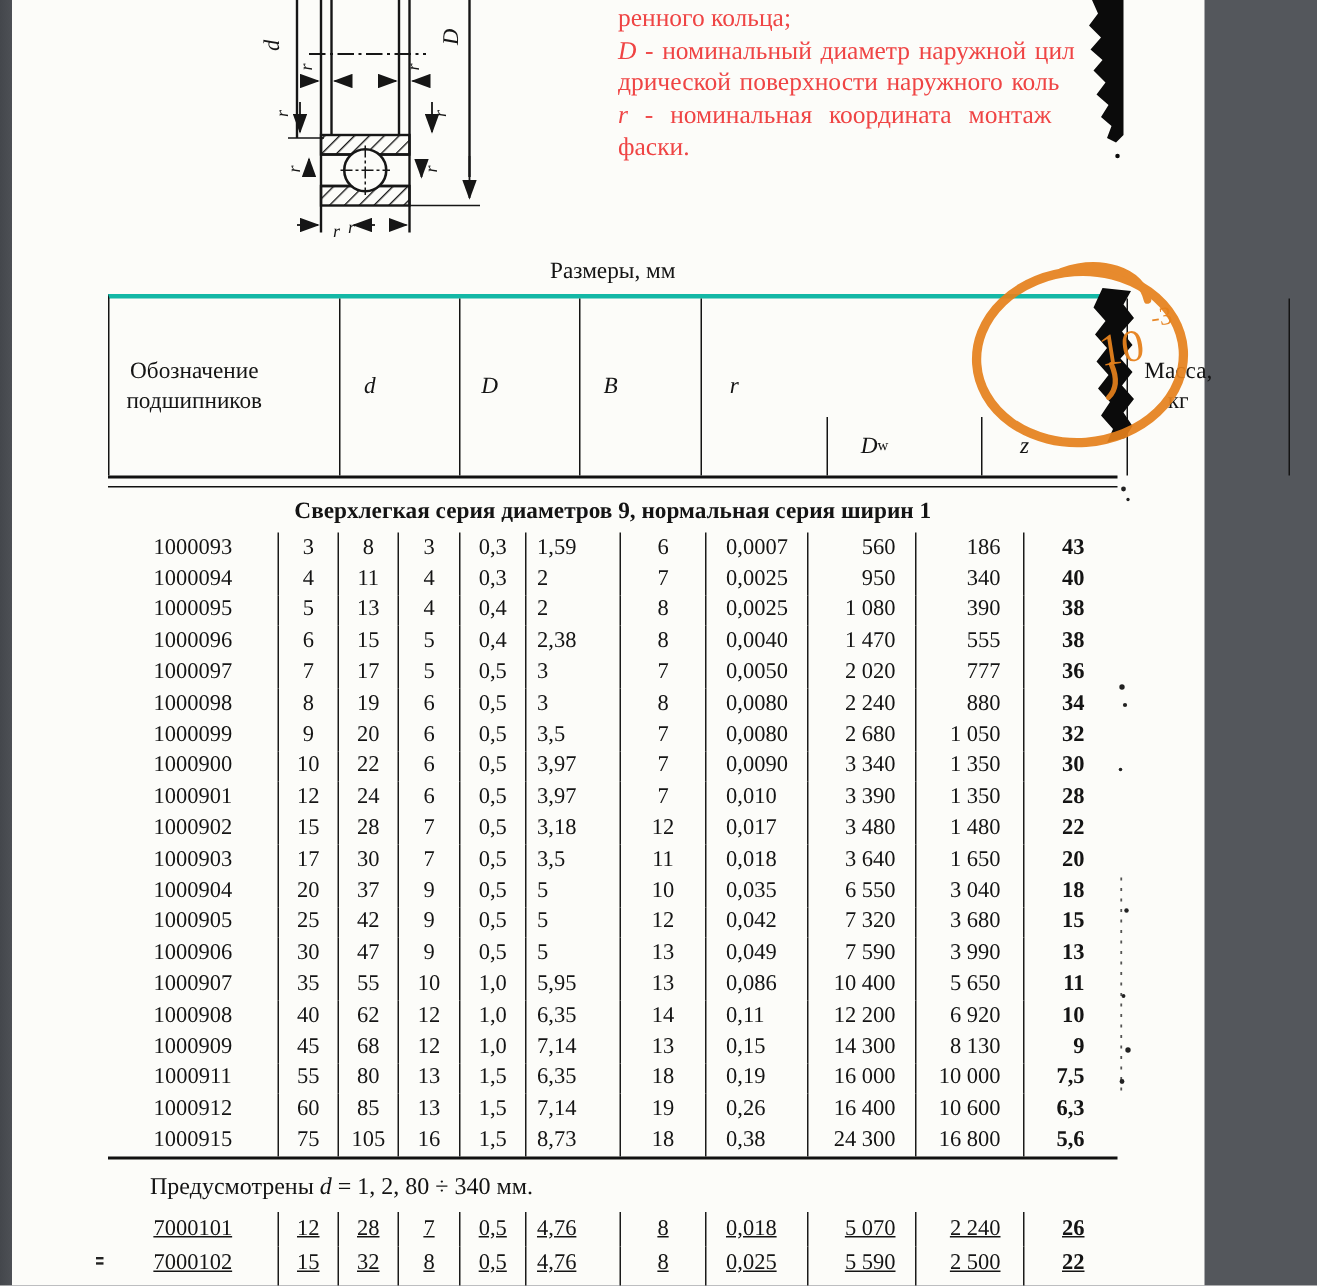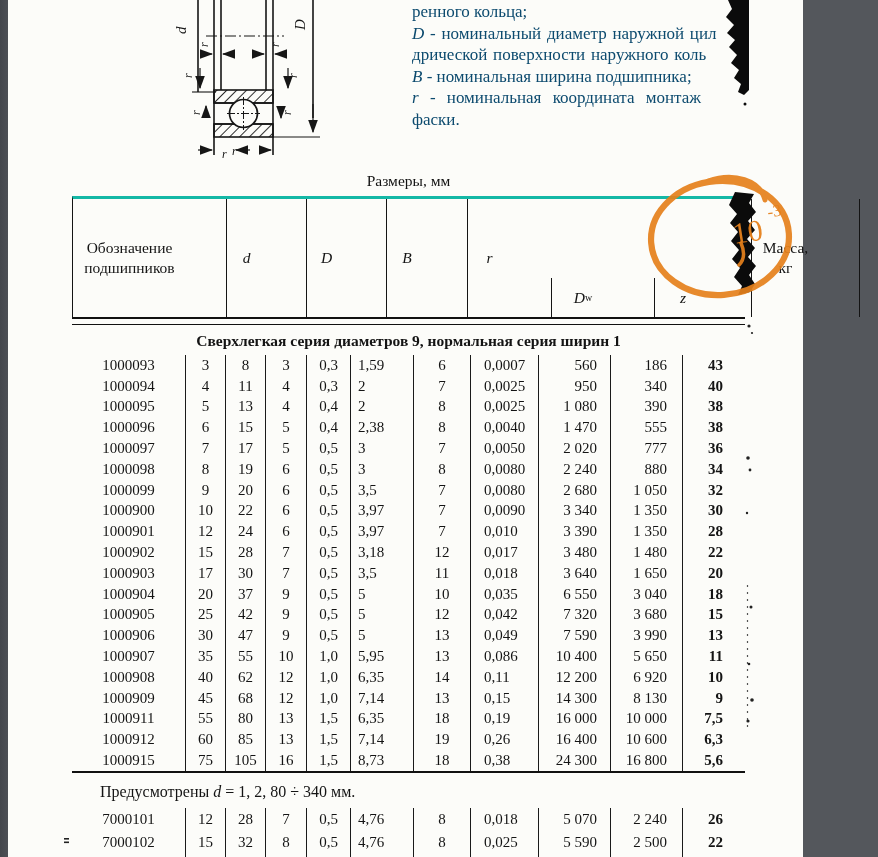--- a/index.html
+++ b/index.html
@@ -1,21 +1,21 @@
 <!DOCTYPE html>
 <html><head>
 <meta charset="utf-8">
 <style>
   html,body{margin:0;padding:0;}
   body{font-family:"Liberation Serif","DejaVu Serif",serif;}
   .screen{position:relative;width:878px;height:857px;overflow:hidden;
     background:linear-gradient(90deg,#44474c 0px,#4d5055 8px,#54575c 9px);}
   .page{position:absolute;left:8px;top:0;width:795px;height:857px;background:#fcfcf9;color:#141414;}
   
-  .intro{position:absolute;left:404px;top:1px;width:330px;font-size:17px;line-height:21.6px;color:#0c4a6e;}
+  .intro{position:absolute;left:404px;top:1px;width:330px;font-size:17px;line-height:21.6px;color:#ef4444;}
   .intro .ln{white-space:nowrap;}
   .intro .ws1{word-spacing:1.5px;}
   .intro .ws2{word-spacing:7px;}
   .intro i{font-style:italic;}
   
   .diagram{position:absolute;left:140px;top:0;}
   
   .sizes{position:absolute;left:64px;top:172px;width:673px;text-align:center;font-size:15.5px;}
   
   .tbl{position:absolute;left:64px;top:196px;width:673px;}
@@ -29,21 +29,21 @@
   .th.col7{grid-column:7;grid-row:2;}
   .th i{font-style:italic;}
   .th sub{font-size:10px;}
   .th sup{font-size:10px;}
   .th.ncell{flex-direction:column;align-items:flex-start;line-height:17px;font-size:14.5px;padding-left:7px;}
   .th.ncell .l2{padding-left:18px;}
   .hdr-dbl{height:5px;border-top:2.6px solid #111;border-bottom:1.5px solid #111;}
   .stitle{height:30px;line-height:32px;text-align:center;font-weight:bold;font-size:15.5px;}
   .rows1{border-bottom:2.6px solid #111;}
   .trow{height:20.8px;align-items:stretch;}
-  .rows2 .trow{height:22.8px;}
+  .rows2 .trow{height:22.8px;text-decoration:underline;}
   .td{display:flex;align-items:center;justify-content:center;font-size:15px;}
   .td+ .td{border-left:1.3px solid #1a1a1a;}
   .td.c5{justify-content:flex-start;padding-left:7px;}
   .td.c7{justify-content:flex-start;padding-left:13px;}
   .td.c8{justify-content:flex-end;padding-right:13px;}
   .td.c9{justify-content:flex-end;padding-right:15px;}
   .td.c10{justify-content:flex-end;padding-right:22px;font-weight:bold;}
   .note{margin:10px 0 0 28px;height:21px;font-size:16px;}
   .note i{font-style:italic;}
   .stitle2{margin-top:16px;height:22px;text-align:center;font-weight:bold;font-size:15.5px;}
@@ -109,21 +109,20 @@
         <text x="143" y="115" transform="rotate(-90 143 115)" font-size="12">r</text>
         <text x="74" y="158" font-size="12">r</text>
         <text x="84" y="155" font-size="12">r</text>
       </g>
     </svg>
 
     <div class="intro">
       <div class="ln"><i></i><span>ренного кольца;</span></div>
       <div class="ln ws1"><i>D</i><span> - номинальный диаметр наружной цил</span></div>
       <div class="ln ws1"><i></i><span>дрической поверхности наружного коль</span></div>
-      <div class="ln"><i>B</i><span> - номинальная ширина подшипника;</span></div>
       <div class="ln ws2"><i>r</i><span> - номинальная координата монтаж</span></div>
       <div class="ln"><i></i><span>фаски.</span></div>
     </div>
 
     <div class="sizes">Размеры, мм</div>
 
     <div class="tbl">
       <div class="thead grid11">
         <div class="th first">
           <span>Обозначение</span>

